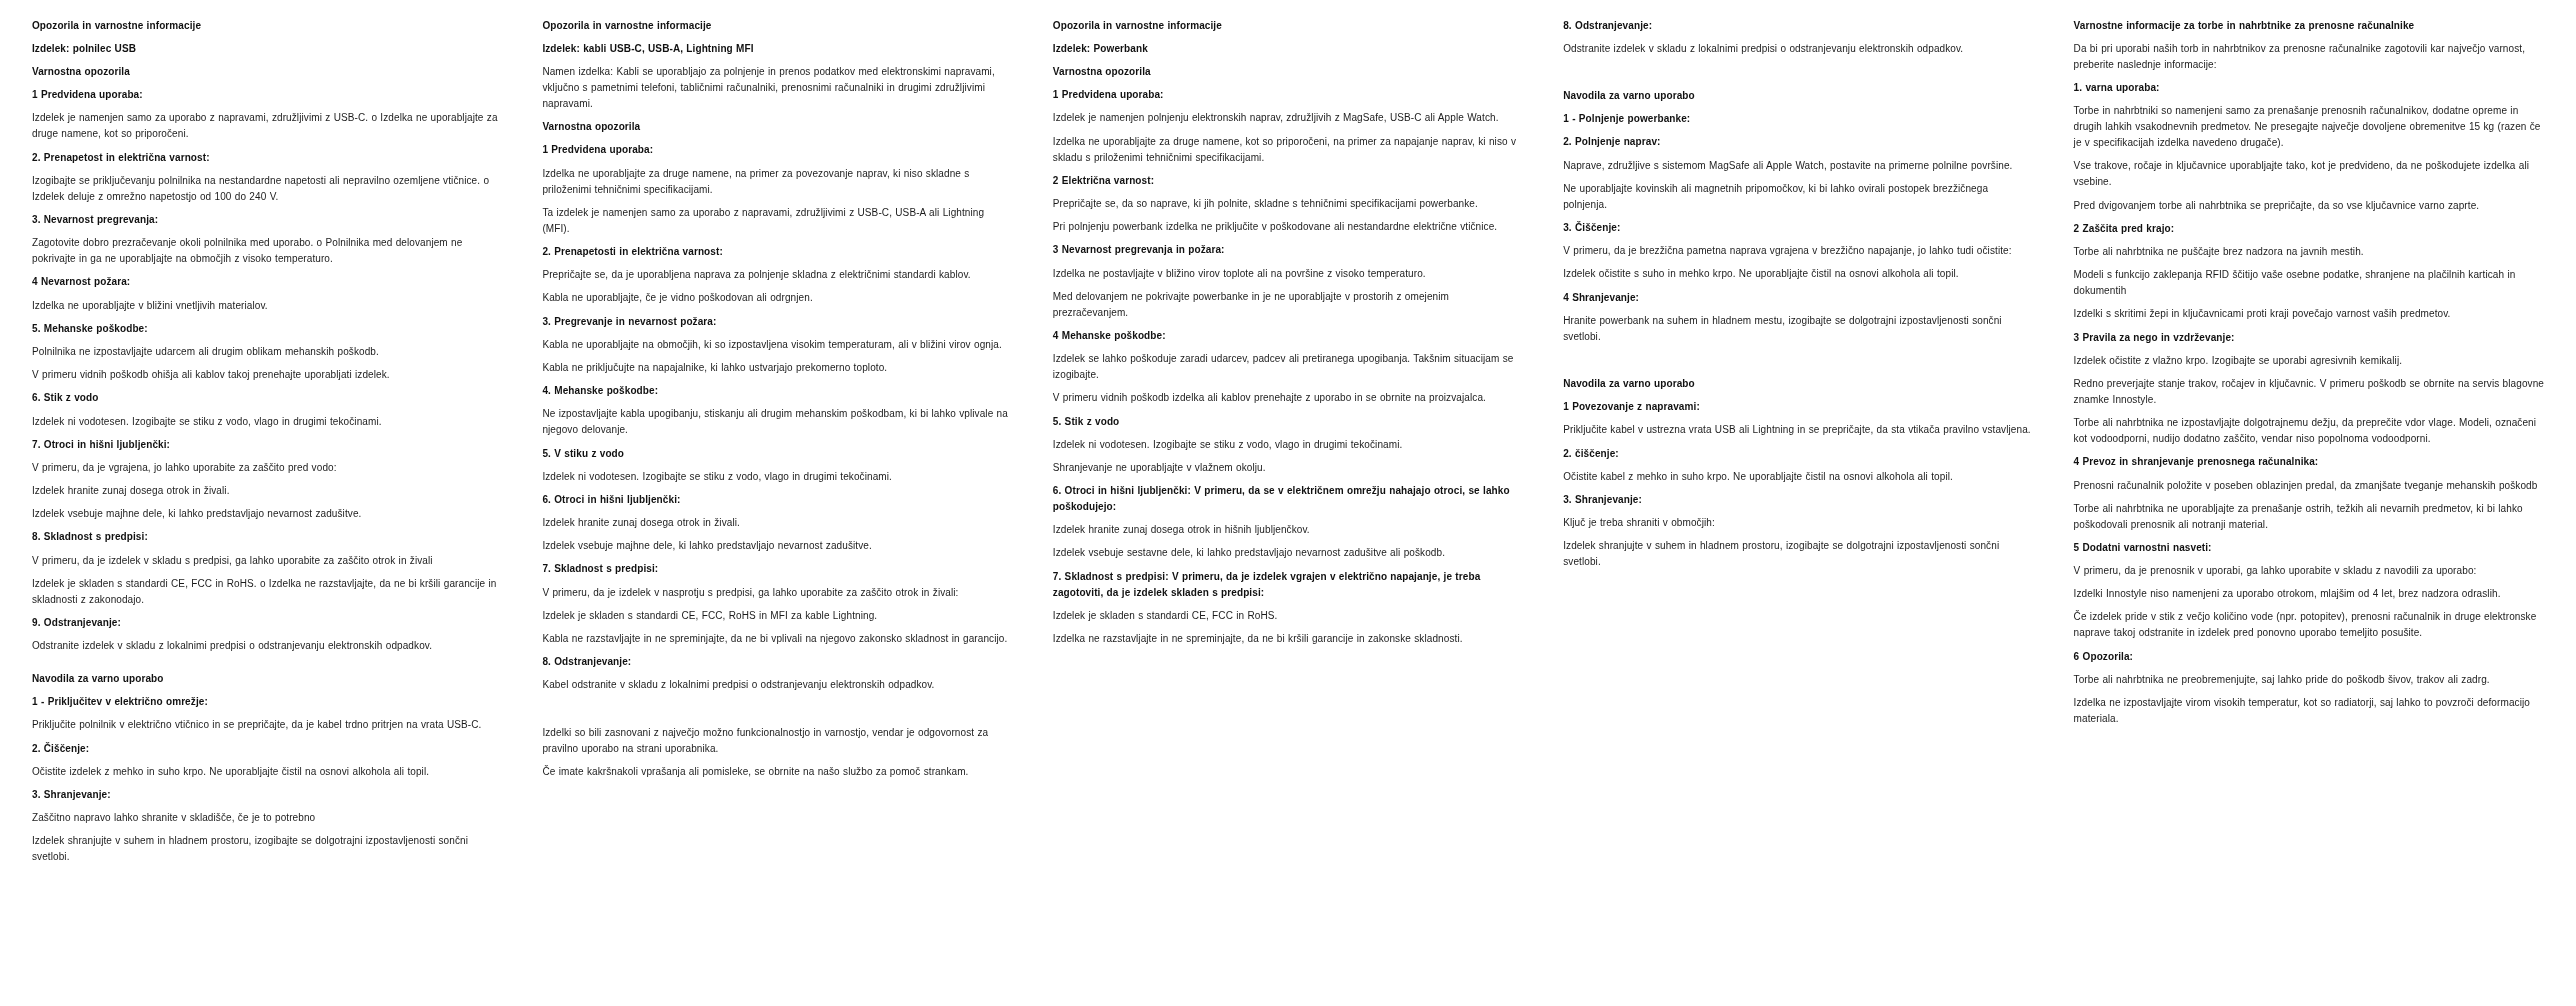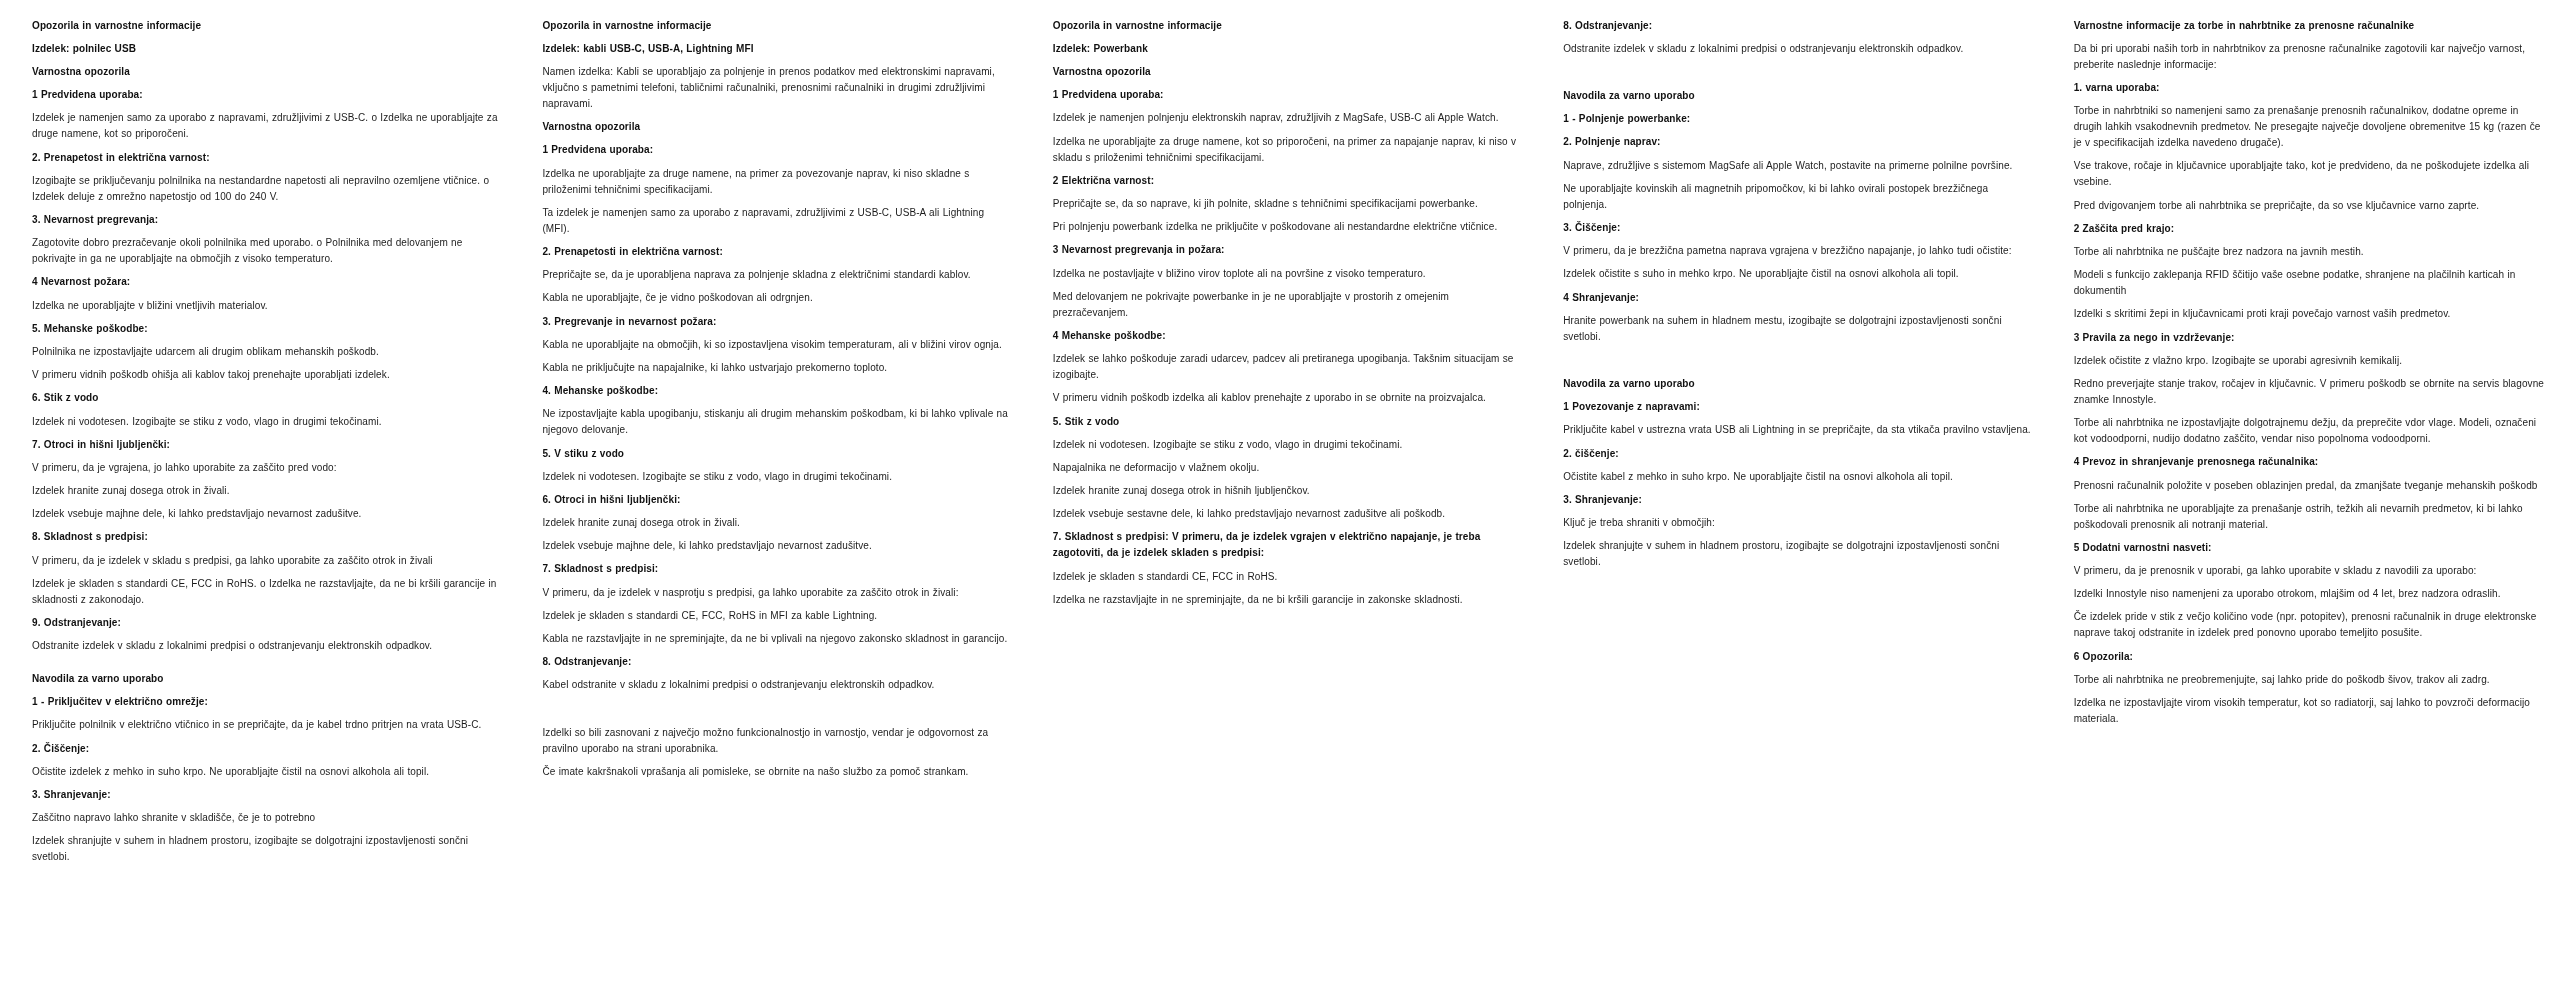--- a/index.html
+++ b/index.html
@@ -14,20 +14,21 @@
     box-sizing: border-box;
     width: 2576px;
     height: 1006px;
     padding: 17.7px 32px 16px 32px;
     display: flex;
     flex-direction: row;
     gap: 40px;
     font-family: "Liberation Sans", "DejaVu Sans", sans-serif;
     color: #1c1c1c;
     background: #ffffff;
+    justify-content: center;
   }
   .col {
     flex: 1 1 0;
     min-width: 0;
   }
   .col p, .col h3 {
     font-size: 10px;
     line-height: 16px;
     margin: 0 0 7.2px 0;
     font-weight: 400;
@@ -120,21 +121,22 @@
       <p>Prepričajte se, da so naprave, ki jih polnite, skladne s tehničnimi specifikacijami powerbanke.</p>
       <p>Pri polnjenju powerbank izdelka ne priključite v poškodovane ali nestandardne električne vtičnice.</p>
       <h3>3 Nevarnost pregrevanja in požara:</h3>
       <p>Izdelka ne postavljajte v bližino virov toplote ali na površine z visoko temperaturo.</p>
       <p>Med delovanjem ne pokrivajte powerbanke in je ne uporabljajte v prostorih z omejenim prezračevanjem.</p>
       <h3>4 Mehanske poškodbe:</h3>
       <p>Izdelek se lahko poškoduje zaradi udarcev, padcev ali pretiranega upogibanja. Takšnim situacijam se izogibajte.</p>
       <p>V primeru vidnih poškodb izdelka ali kablov prenehajte z uporabo in se obrnite na proizvajalca.</p>
       <h3>5. Stik z vodo</h3>
       <p>Izdelek ni vodotesen. Izogibajte se stiku z vodo, vlago in drugimi tekočinami.</p>
-      <p>Napajalnika ne deformacijo v vlažnem okolju.</p>
+      <p>Shranjevanje ne uporabljajte v vlažnem okolju.</p>
+      <h3>6. Otroci in hišni ljubljenčki: V primeru, da se v električnem omrežju nahajajo otroci, se lahko poškodujejo:</h3>
       <p>Izdelek hranite zunaj dosega otrok in hišnih ljubljenčkov.</p>
       <p>Izdelek vsebuje sestavne dele, ki lahko predstavljajo nevarnost zadušitve ali poškodb.</p>
       <h3>7. Skladnost s predpisi: V primeru, da je izdelek vgrajen v električno napajanje, je treba zagotoviti, da je izdelek skladen s predpisi:</h3>
       <p>Izdelek je skladen s standardi CE, FCC in RoHS.</p>
       <p>Izdelka ne razstavljajte in ne spreminjajte, da ne bi kršili garancije in zakonske skladnosti.</p>
     </div>
     <div class="col">
       <h3>8. Odstranjevanje:</h3>
       <p>Odstranite izdelek v skladu z lokalnimi predpisi o odstranjevanju elektronskih odpadkov.</p>
       <div class="gap-lg"></div>

